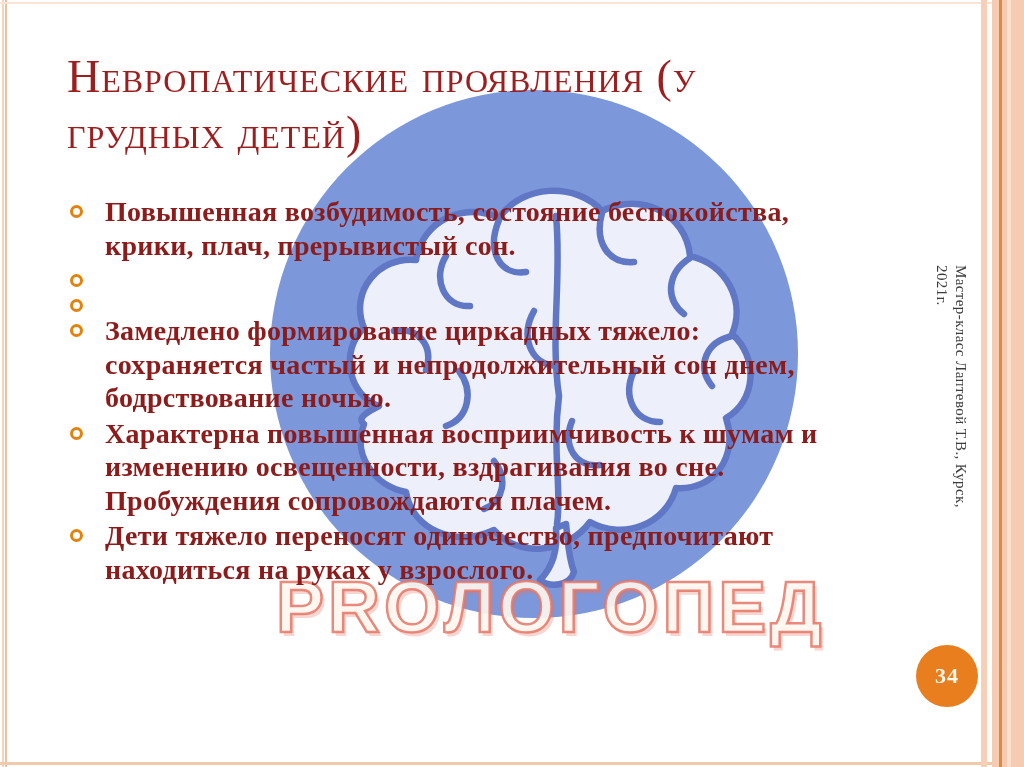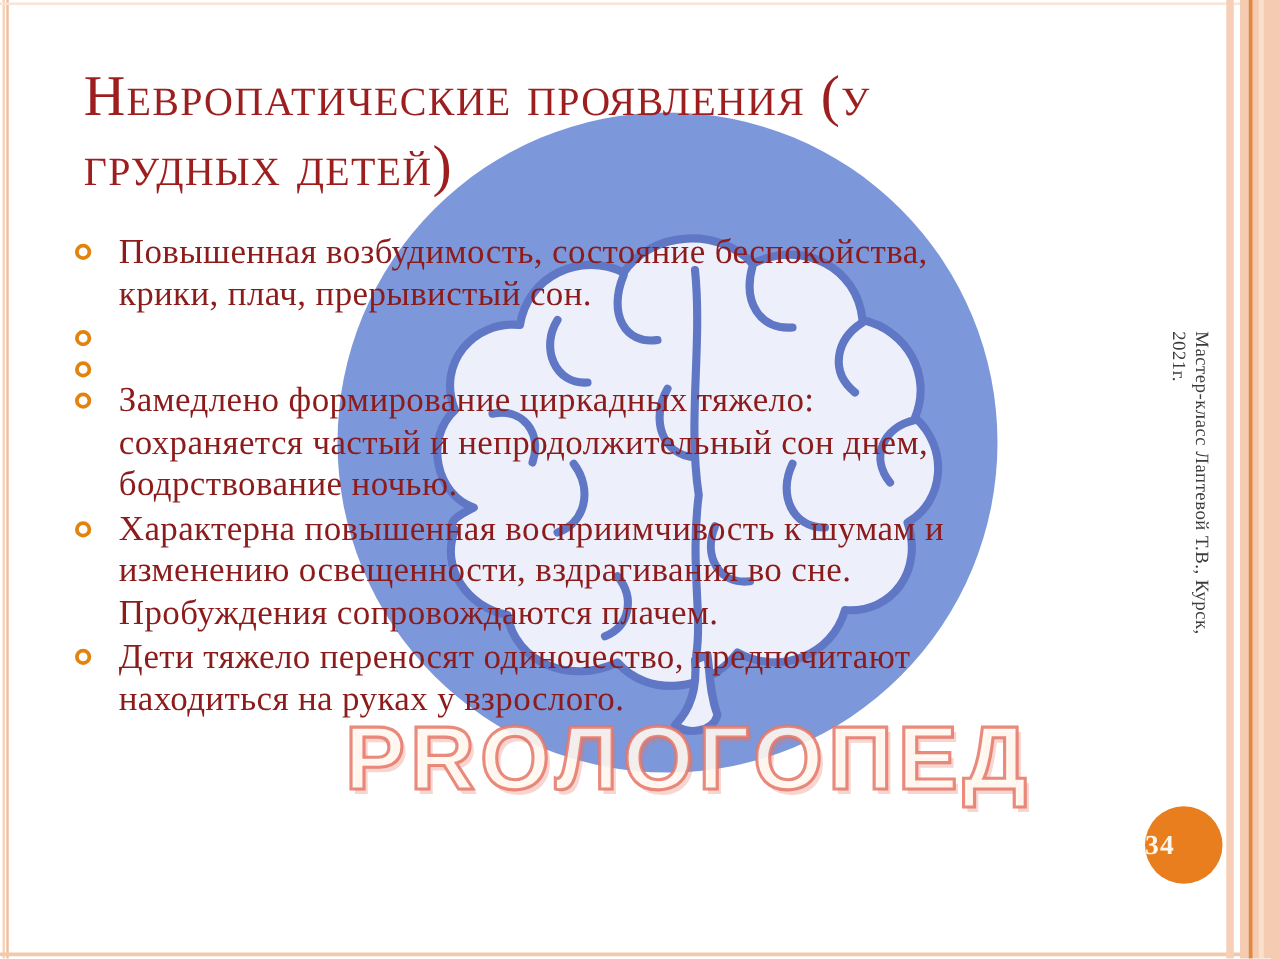--- a/index.html
+++ b/index.html
@@ -38,21 +38,21 @@
   }
   
   .title{
     position:absolute;left:54px;top:36px;width:840px;z-index:2;
     font-size:46px;line-height:56px;font-variant:small-caps;
     letter-spacing:1px;color:#9d1e1e;white-space:pre-line;font-weight:normal;margin:13px;
   }
   
   .bullets{
     position:absolute;left:52px;top:183px;width:846px;z-index:2;
-    list-style:none;margin:2px;padding:0;
+    list-style:none;margin:12px;padding:0;font-weight:bold;
   }
   .bullets li{display:flex;align-items:flex-start;margin:0 0 2px 0;}
   .ring{
     flex:0 0 auto;width:7px;height:7px;border:3.5px solid #e2830e;
     border-radius:50%;margin:10px 22px 0 6px;background:#ffffff;
   }
   .btext{
     font-size:28px;line-height:33.5px;letter-spacing:0.3px;
     color:#8c1b1b;white-space:pre-line;
   }
@@ -60,21 +60,21 @@
   .side-caption{
     position:absolute;top:265px;right:54px;height:310px;z-index:2;
     writing-mode:vertical-rl;text-orientation:mixed;
     font-size:15px;line-height:19px;letter-spacing:0.4px;color:#3c3c3c;
     white-space:pre-line;
   }
   
   .badge{
     position:absolute;left:916px;top:645px;width:62px;height:62px;z-index:3;
     border-radius:50%;background:#e87e1e;display:flex;
-    align-items:center;justify-content:flex-start;
+    align-items:center;justify-content:center;
   }
   .badge span{
     color:#fdf6ec;font-size:22px;font-weight:600;letter-spacing:1px;
     font-family:"Liberation Serif","DejaVu Serif",serif;
   }
 </style>
 </head>
 <body>
 
 <div class="slide">

